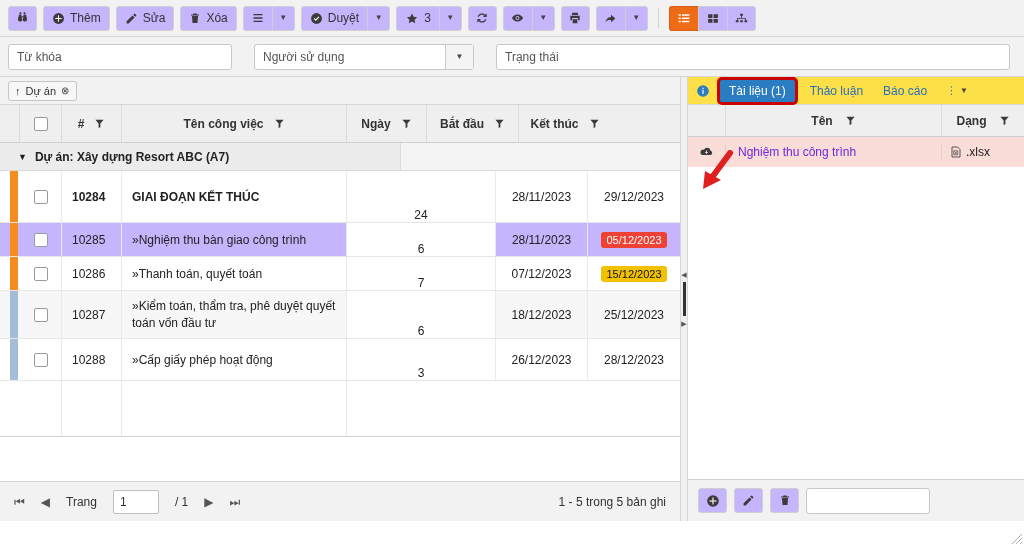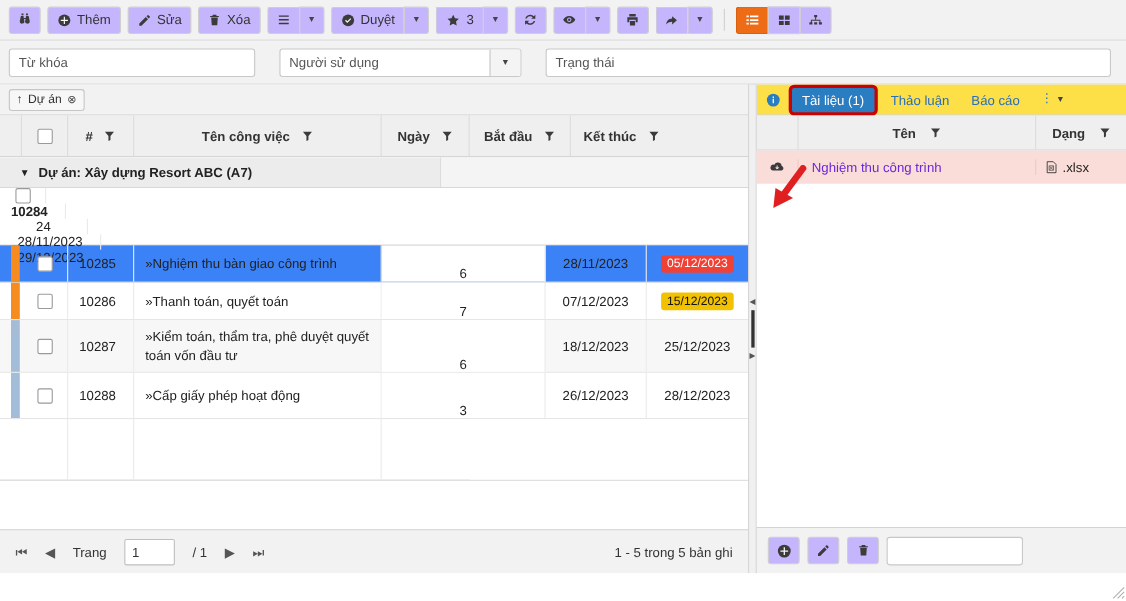--- a/index.html
+++ b/index.html
@@ -104,21 +104,21 @@
 
   .grid-body { flex:1; overflow:hidden; position:relative; background:#fff; }
   .group-row {
     display:flex; align-items:center; height:28px; background:#ececec;
     border-bottom:1px solid #d8d8d8; font-weight:bold; font-size:12px; color:#222; padding-left:18px; gap:8px;
   }
   .group-row .tri { font-size:9px; }
   .group-row .gap-right { margin-left:auto; width:280px; height:27px; background:#f4f4f4; border-left:1px solid #dcdcdc; }
   .row { display:flex; border-bottom:1px solid #e6e6e6; background:#fff; min-height:34px; }
   .row.alt { background:#f7f7f7; }
-  .row.sel { background:#3b82f6; }
+  .row.sel { background:#c4b5fd; }
   .cell { border-right:1px solid #eaeaea; display:flex; align-items:center; padding:0 10px; font-size:12px; color:#222; }
   .cell.bar { border-right:none; padding:0; }
   .cell.right { justify-content:flex-end; }
   .cell.center { justify-content:center; }
   .cell.end { border-right:none; }
   .bold { font-weight:bold; }
   .bar-orange { width:8px; align-self:stretch; background:#f68b1f; margin-left:10px; }
   .bar-blue { width:8px; align-self:stretch; background:#a3bcd8; margin-left:10px; }
   .badge { display:inline-block; padding:2px 5px; border-radius:3px; font-size:11px; color:#111; }
   .badge.red { background:#ef4136; color:#fff; }
@@ -385,28 +385,29 @@
       </div>
 
       <div class="grid-body">
 
         <div class="group-row">
           <span class="tri">▼</span>
           <span>Dự án: Xây dựng Resort ABC (A7)</span>
           <span class="gap-right"></span>
         </div>
 
-        <div class="row" style="height:52px;flex-direction:column;">
+        <div class="row" style="height:52px;">
           <div class="cell bar c-bar">
               <span class="bar-orange"></span>
             </div>
           <div class="cell c-chk center">
               <span class="chkbox"></span>
             </div>
           <div class="cell c-num bold">10284</div>
+          <div class="cell c-name bold">GIAI ĐOẠN KẾT THÚC</div>
           <div class="cell c-days right">24</div>
           <div class="cell c-start center">28/11/2023</div>
           <div class="cell c-end end center">29/12/2023</div>
         </div>
 
         <div class="row sel">
           <div class="cell bar c-bar">
               <span class="bar-orange"></span>
             </div>
           <div class="cell c-chk center">

